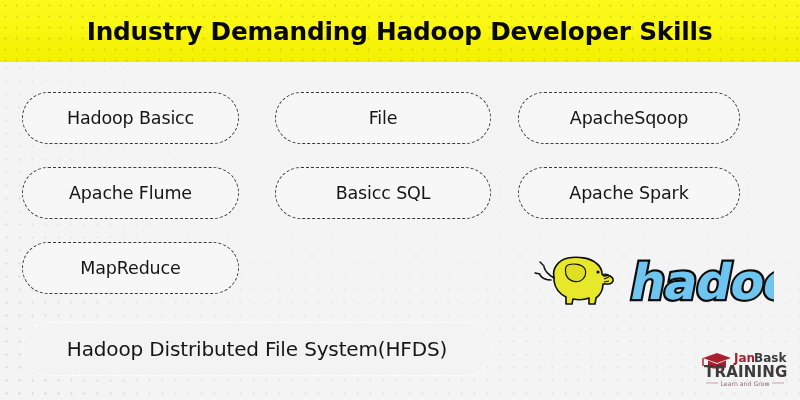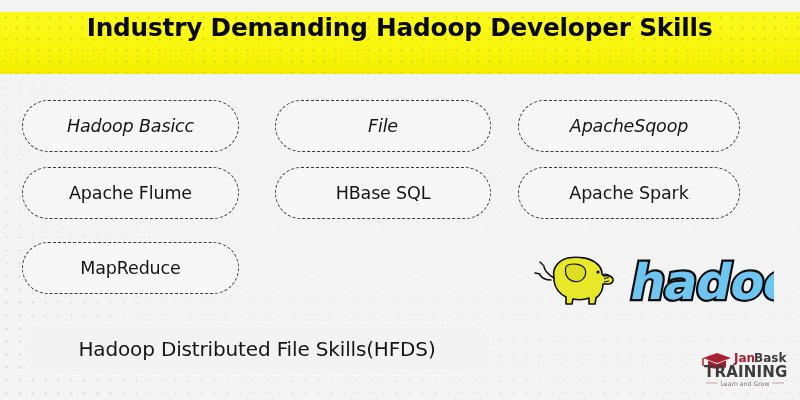--- a/index.html
+++ b/index.html
@@ -25,25 +25,25 @@
   .bg-dots-left{
     position:absolute;left:0;top:62px;width:230px;height:338px;
     background-image:radial-gradient(circle, rgba(0,0,0,0.05) 1.2px, transparent 1.3px);
     background-size:13px 13px;
     -webkit-mask-image:linear-gradient(to right, rgba(0,0,0,0.9) 0%, rgba(0,0,0,0) 80%);
     mask-image:linear-gradient(to right, rgba(0,0,0,0.9) 0%, rgba(0,0,0,0) 80%);
     pointer-events:none;
   }
   
   .banner{
-    position:absolute;left:0;top:12px;width:800px;height:62px;
+    position:absolute;left:0;top:0;width:800px;height:62px;
     background:
       radial-gradient(circle, rgba(140,140,20,0.22) 1.1px, transparent 1.2px) 0 0/11px 11px,
       linear-gradient(180deg,#fbfa1c 0%, #f9f60e 55%, #f2ef00 100%);
-    display:flex;align-items:flex-start;justify-content:center;
+    display:flex;align-items:center;justify-content:center;
   }
   .banner-title{
     font-family:"DejaVu Sans", sans-serif;
     font-weight:bold;
     font-size:25.5px;
     letter-spacing:-0.2px;
     color:#090909;
     white-space:nowrap;
     transform:scaleX(0.97);
   }
@@ -64,21 +64,21 @@
   .pill-wide{
     border:1.6px dashed #ffffff;
     background:#f3f3f3;
     font-size:20px;
   }
   
   .c1{left:22px;width:217px;}
   .c2{left:275px;width:216px;}
   .c3{left:518px;width:222px;}
   
-  .r1{top:100px;height:52px;font-style:italic;}
+  .r1{top:92px;height:52px;}
   .r2{top:167px;height:52px;}
   .r3{top:242px;height:52px;}
   .r4{top:322px;height:54px;left:22px;width:470px;}
   
   .hadoop-logo{
     position:absolute;left:518px;top:247px;width:256px;height:62px;
   }
   
   .janbask{
     position:absolute;left:700px;top:349px;width:90px;height:40px;
@@ -103,21 +103,21 @@
     <span>File</span>
   </div>
   <div class="pill c1 r2">
     <span>Apache Flume</span>
   </div>
 
   <div class="pill c3 r1">
     <span>ApacheSqoop</span>
   </div>
   <div class="pill c2 r2">
-    <span>HBase SQL</span>
+    <span>Basicc SQL</span>
   </div>
   <div class="pill c1 r3">
     <span>MapReduce</span>
   </div>
 
   <div class="pill c3 r2">
     <span>Apache Spark</span>
   </div>
 
   <div class="hadoop-logo">
@@ -137,21 +137,21 @@
         <path d="M26 19 L22 15 M22 27 L17 26" stroke="#0d0d0d" stroke-width="1.4" stroke-linecap="round"></path>
       </g>
 
       <g transform="skewX(-11)">
         <text x="120" y="52" font-family="DejaVu Sans, sans-serif" font-size="49" font-weight="bold" fill="#6ec6f0" stroke="#0d0d0d" stroke-width="4.5" paint-order="stroke" letter-spacing="-1">hadoop</text>
       </g>
     </svg>
   </div>
 
   <div class="pill pill-wide r4">
-    <span>Hadoop Distributed File Skills(HFDS)</span>
+    <span>Hadoop Distributed File System(HFDS)</span>
   </div>
 
   <div class="janbask">
     <svg viewBox="0 0 90 40" width="90" height="40" xmlns="http://www.w3.org/2000/svg">
 
       <g>
         <path d="M3 9 L17 4 L31 9 L17 14 Z" fill="#a81f2e"></path>
         <path d="M8 11.5 L8 18 C8 20 26 20 26 18 L26 11.5 L17 15 Z" fill="#a81f2e"></path>
         <path d="M3 9 L3 17" stroke="#a81f2e" stroke-width="1.4"></path>
       </g>

